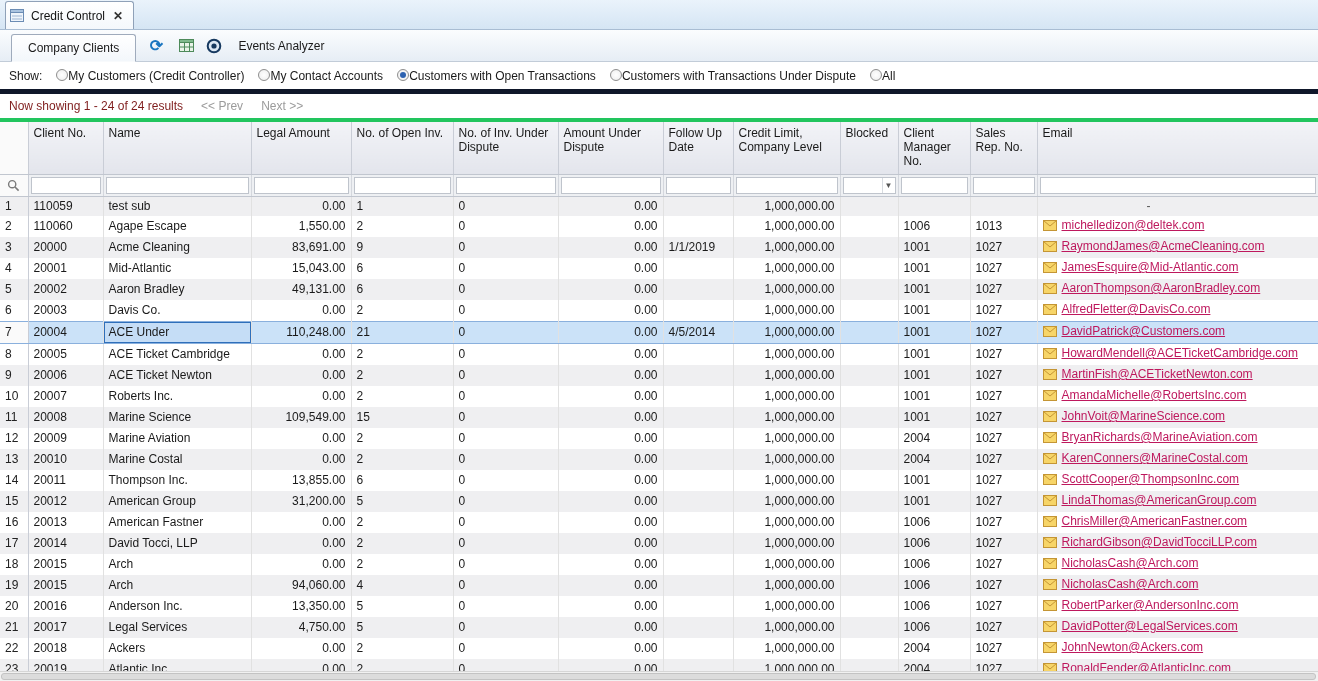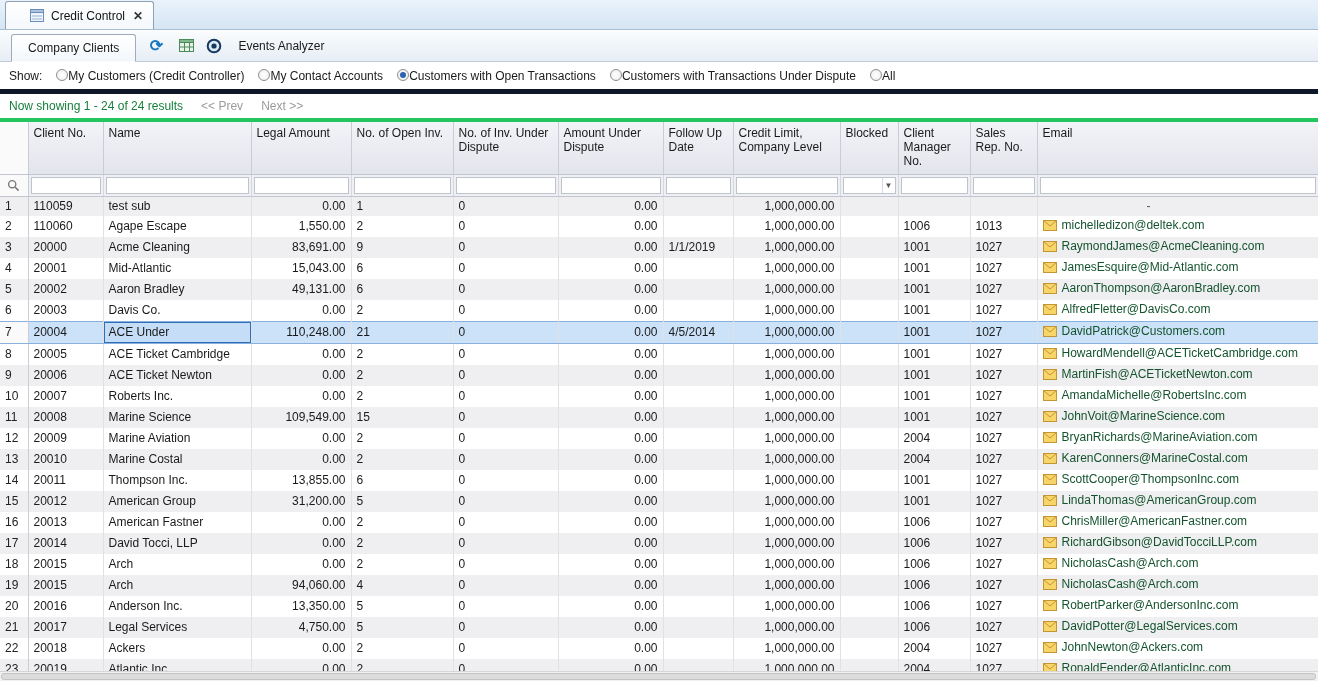--- a/index.html
+++ b/index.html
@@ -1,63 +1,63 @@
 <!DOCTYPE html>
 <html><head>
 <meta charset="utf-8">
 <style>
   * { box-sizing: border-box; margin: 0; padding: 0; }
   html,body { width:1318px; height:681px; overflow:hidden; }
   body { font-family:"Liberation Sans", sans-serif; font-size:12px; color:#1a1a1a; background:#fff; }
 
   
   .tabbar { height:30px; background:linear-gradient(#eaf3fb,#d5e5f4); border-bottom:1px solid #a9bdd3; position:relative; display:flex; align-items:flex-end; }
-  .window-tab { margin-left:5px; height:28px; display:flex; align-items:center; gap:7px; padding:0 9px 0 24px;
+  .window-tab { margin-left:5px; height:28px; display:flex; align-items:center; gap:7px; padding:0 9px 0 4px;
     background:linear-gradient(#ffffff,#f4f8fc); border:1px solid #8fa1b8; border-bottom:none; border-radius:3px 3px 0 0; }
   .window-tab .title { color:#111; }
   .close-x { color:#333; font-size:12px; font-weight:bold; cursor:default; padding:0 1px; }
 
   
   .toolbar { height:32px; background:linear-gradient(#fbfdfe,#e6edf5); border-bottom:1px solid #c2ccd8; display:flex; align-items:center; }
   .subtab { align-self:flex-end; height:28px; margin-left:11px; margin-bottom:-1px; display:flex; align-items:center; padding:0 16px;
     background:linear-gradient(#ffffff,#f3f7fb); border:1px solid #9fabbc; border-bottom:1px solid #f8fafc; border-radius:3px 3px 0 0; }
   .tool-icon { margin-left:10px; display:inline-flex; align-items:center; justify-content:center; width:20px; height:20px; cursor:default; }
   .refresh-glyph { font-size:16px; color:#1b76c0; font-weight:bold; line-height:1; }
   .events-analyzer { display:flex; align-items:center; gap:16px; margin-left:10px; }
 
   
   .showbar { height:32px; background:#fff; border-bottom:5px solid #0f172a; display:flex; align-items:center; padding-left:9px; gap:14px; }
   .radio-item { display:flex; }
   .radio { width:12px; height:12px; border-radius:50%; border:1px solid #8e8e8e; background:radial-gradient(#ffffff,#ececec); position:relative; flex:0 0 auto; }
   .radio.checked::after { content:""; position:absolute; left:2px; top:2px; width:6px; height:6px; border-radius:50%; background:#2d62b0; }
 
   
   .resultsbar { height:24px; background:#fff; display:flex; align-items:center; padding-left:9px; gap:18px; }
-  .results-status { color:#15803d; }
+  .results-status { color:#7f1d1d; }
   .pager { color:#9b9b9b; }
 
   
   .grid-wrap { height:553px; overflow:hidden; border-top:4px solid #22c55e; }
   table { border-collapse:collapse; table-layout:fixed; width:1318px; }
   thead th { height:52px; vertical-align:top; text-align:left; font-weight:normal; padding:4px 5px; line-height:14px;
     background:linear-gradient(#f2f3f7,#e3e5ec); border-right:1px solid #c9cdd6; border-bottom:1px solid #c1c6cf; white-space:normal; }
   thead th.gutter { border-right:1px solid #c9cdd6; }
   tr.filter-row td { height:21px; background:#eef0f3; border-right:1px solid #d4d7dd; border-bottom:1px solid #c1c6cf; padding:2px 2px; }
   .filter-box { height:17px; background:#fff; border:1px solid #bfc4cc; display:flex; align-items:center; justify-content:flex-end; }
   .filter-gutter { display:flex; align-items:center; justify-content:center; height:17px; }
   .combo-arrow { width:13px; height:15px; display:flex; align-items:center; justify-content:center; color:#555; font-size:8px; border-left:1px solid #d7dbe0; }
   tbody td { height:20px; padding:0 5px; border-right:1px solid #e1e1e1; white-space:nowrap; overflow:hidden; line-height:19px; }
   tbody tr.odd td { background:#efeff1; }
   tbody tr.even td { background:#ffffff; }
   tbody td.gutter, thead th.gutter, tr.filter-row td.gutter { background:#fafafa; border-right:1px solid #c9cdd6; color:#222; }
   tbody tr.selected td { background:#cbe2f8; border-top:1px solid #8ab0dd; border-bottom:1px solid #8ab0dd; }
   tbody tr.selected td.gutter { background:#fafafa; }
   tbody tr.selected td.cell-name { box-shadow:inset 0 0 0 1px #2f6fba; background:#c5ddf6; }
   td.num { text-align:right; }
-  .email-link { color:#14532d; cursor:pointer; }
+  .email-link { color:#be185d; cursor:pointer;text-decoration:underline; }
   .email-wrap { display:inline-flex; align-items:center; gap:5px; }
   .dash { color:#555; padding-left:104px; }
 
   
   .hscroll { height:10px; background:#f1f1f1; border-top:1px solid #d6d6d6; position:relative; }
   .hscroll .thumb { position:absolute; left:1px; top:1px; height:7px; width:1315px; background:#dcdcdc; border:1px solid #c3c3c3; border-radius:3px; }
 </style>
 </head>
 <body>
 

